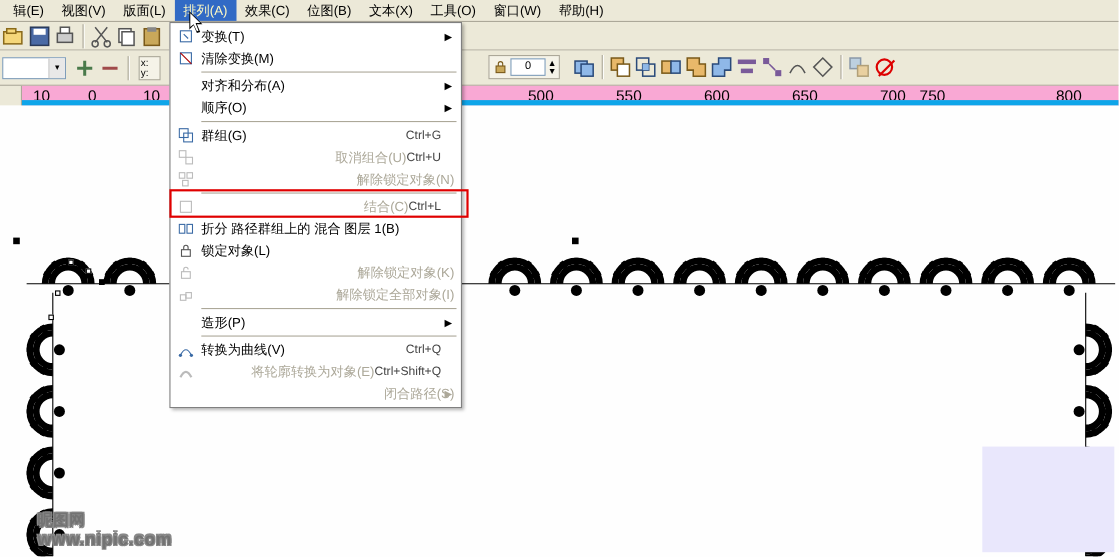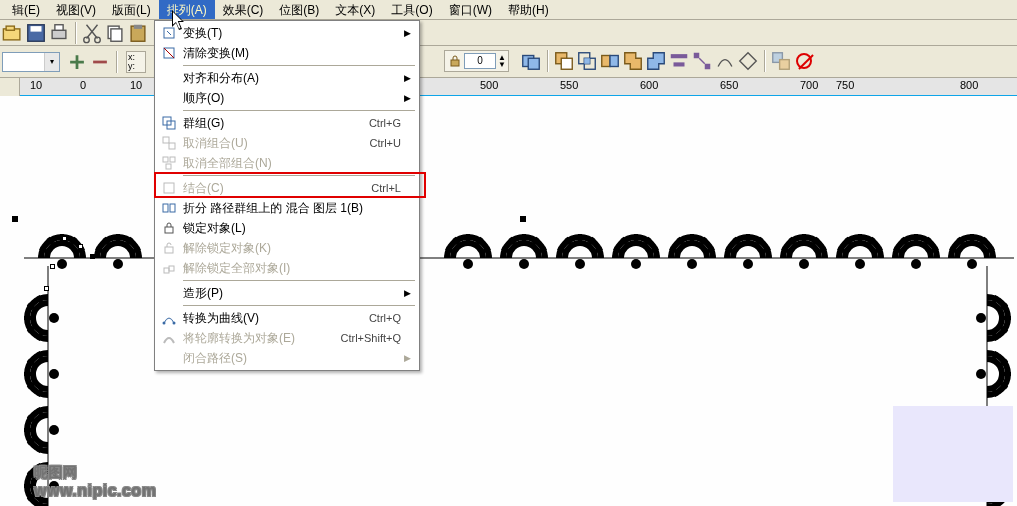--- a/index.html
+++ b/index.html
@@ -60,22 +60,22 @@
     display: flex; align-items: center; justify-content: center; font-size: 8px;
   }
   .xy-indicator {
     width: 20px; height: 22px; border: 1px solid #aca899; background: #f5f3e8;
     font-size: 9px; line-height: 9px; padding: 1px; margin-left: 4px;
   }
   .sep { width: 2px; height: 22px; border-left: 1px solid #aca899; border-right: 1px solid #fff; margin: 0 4px; }
   .ruler-row { display: flex; height: 18px; background: #fff; }
   .vleft { width: 20px; height: 100%; background: #ece9d8; border-right: 1px solid #aca899; }
   .hruler {
-    flex: 1; background: #e5e5e5; border-bottom: 1px solid #0ea5e9;
-    position: relative; font-size: 11px; color: #000; overflow: hidden;
+    flex: 1; background: #f9a8d4; border-bottom: 5px solid #0ea5e9;
+    position: relative; font-size: 14px; color: #000; overflow: hidden;
   }
   .hruler span { position: absolute; top: 1px; }
   .canvas-area {
     position: absolute;
     left: 0; top: 96px; right: 0; bottom: 0;
     background: #fefefe;
   }
   .dropdown-menu {
     position: absolute;
     left: 154px; top: 20px;
@@ -89,21 +89,21 @@
   .menu-row {
     display: flex; align-items: center;
     height: 20px;
     padding: 0 4px 0 2px;
     position: relative;
   }
   .menu-row .icon-col { width: 20px; display: flex; align-items: center; justify-content: center; }
   .menu-row .label { flex: 1; padding-left: 4px; white-space: nowrap; }
   .menu-row .shortcut { color: #444; font-size: 11px; padding-right: 12px; }
   .menu-row .arrow-sub { position: absolute; right: 6px; font-size: 9px; }
-  .menu-row.disabled { color: #aca899; }
+  .menu-row.disabled { color: #aca899; text-align: right; }
   .menu-sep { height: 1px; background: #aca899; margin: 2px 2px 2px 26px; }
   .highlight-box {
     border: 2px solid #e00000;
     position: absolute;
     left: 154px; top: 172px;
     width: 272px; height: 26px;
     z-index: 101;
     pointer-events: none;
   }
   .cursor-arrow {
@@ -485,21 +485,21 @@
     <span class="shortcut">Ctrl+U</span>
   </div>
   <div class="menu-row disabled">
     <span class="icon-col">
         <svg width="14" height="14">
           <rect x="1" y="1" width="5" height="5" fill="none" stroke="#bbb"></rect>
           <rect x="8" y="1" width="5" height="5" fill="none" stroke="#bbb"></rect>
           <rect x="4" y="8" width="5" height="5" fill="none" stroke="#bbb"></rect>
         </svg>
       </span>
-    <span class="label">取消全部组合(N)</span>
+    <span class="label">解除锁定对象(N)</span>
   </div>
   <div class="menu-sep"></div>
   <div class="menu-row disabled">
     <span class="icon-col">
         <svg width="14" height="14">
           <rect x="2" y="2" width="10" height="10" fill="none" stroke="#bbb"></rect>
         </svg>
       </span>
     <span class="label">结合(C)</span>
     <span class="shortcut">Ctrl+L</span>

